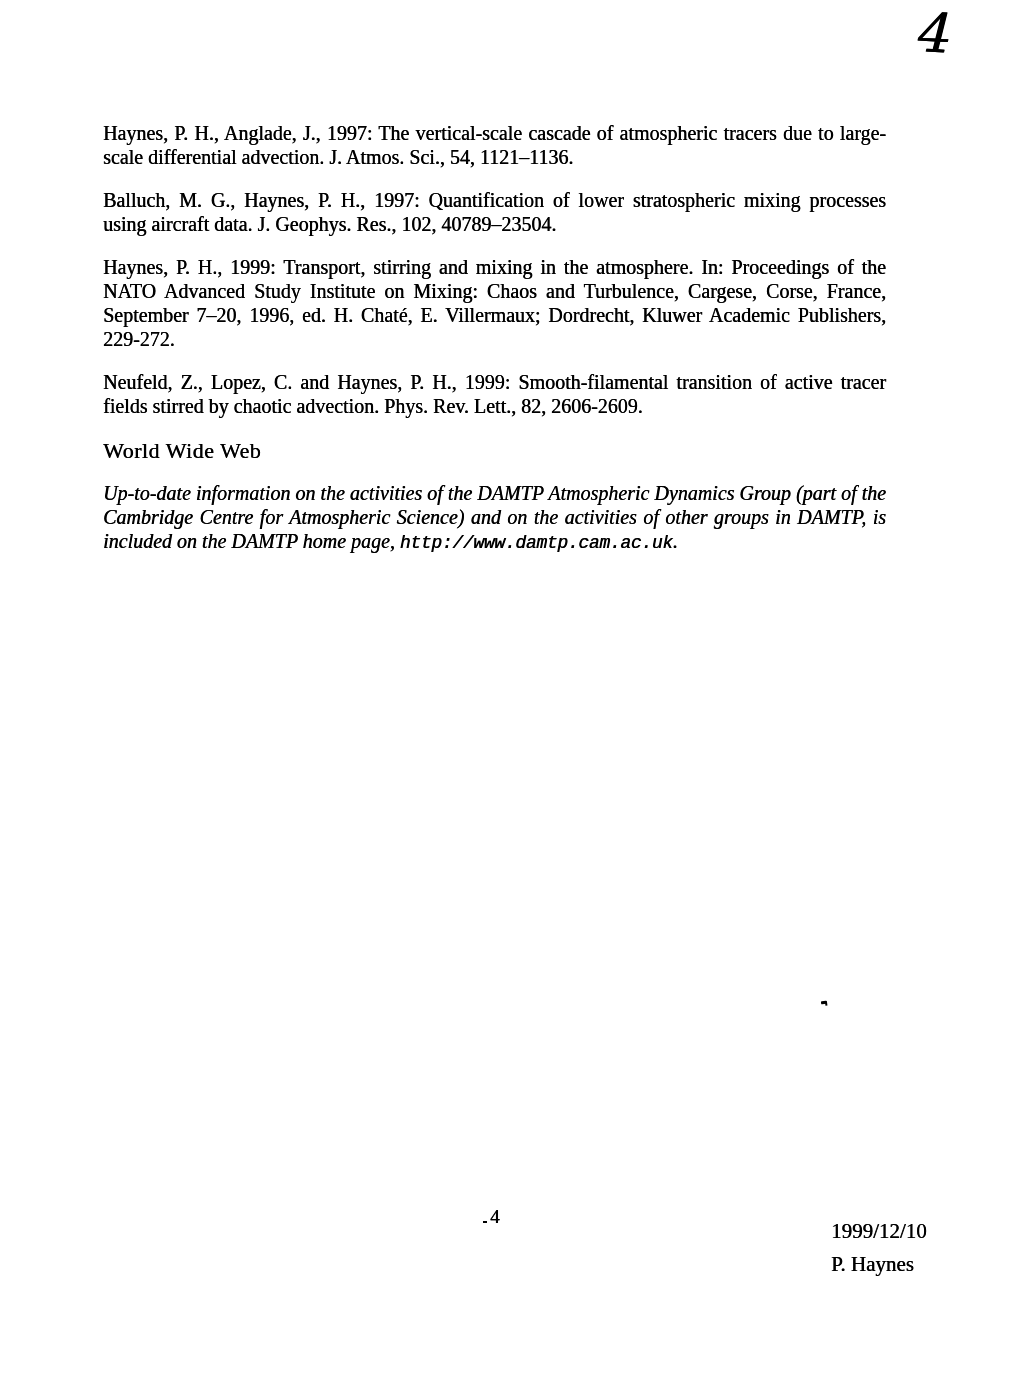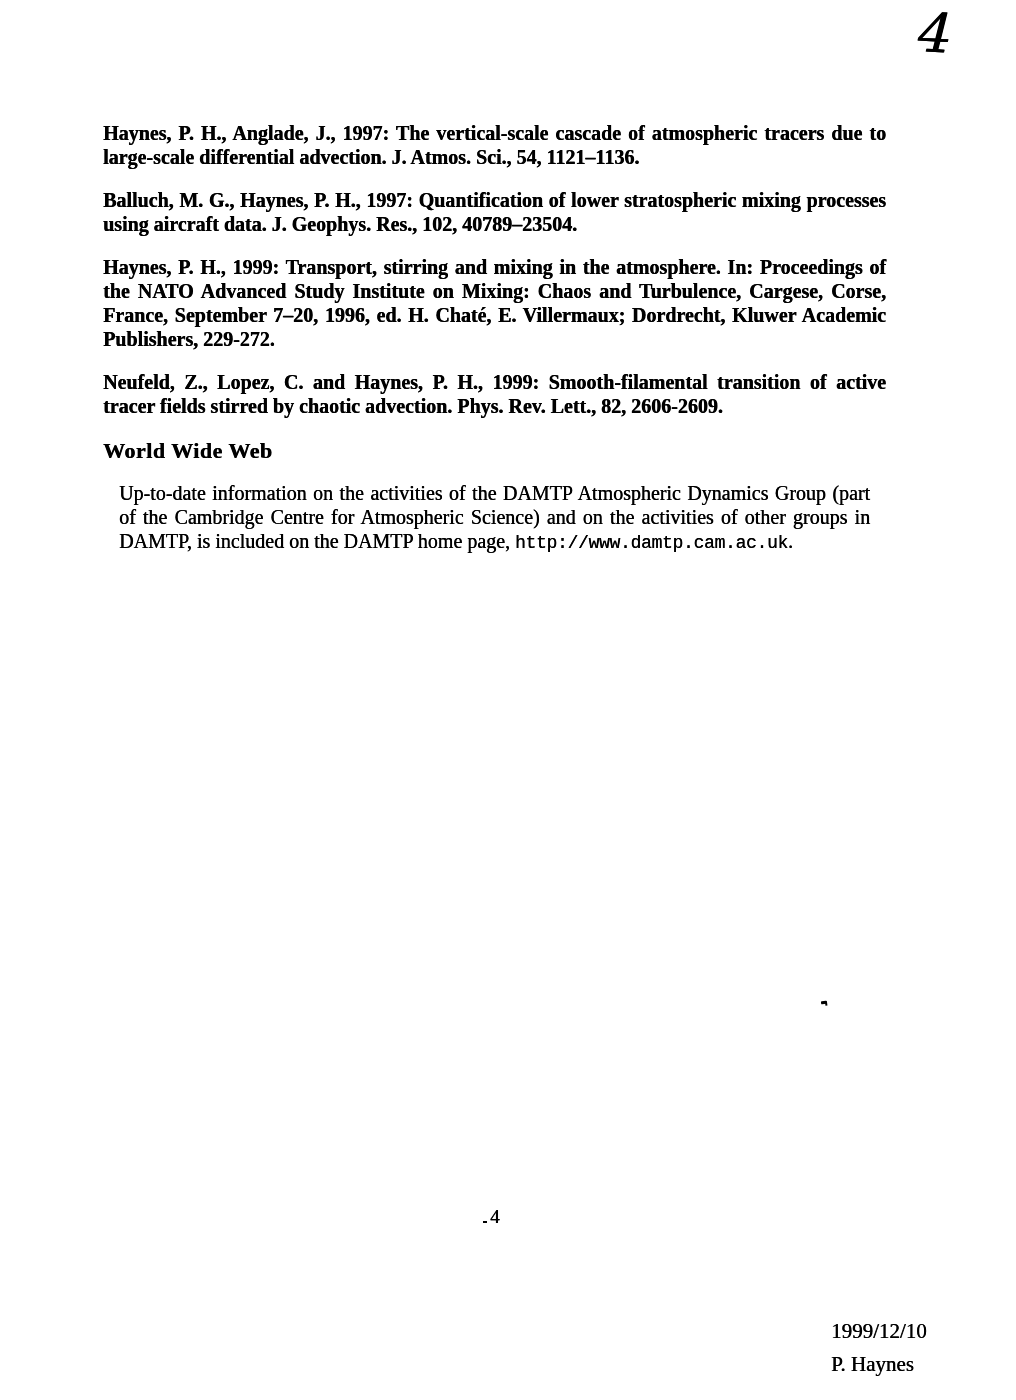--- a/index.html
+++ b/index.html
@@ -21,36 +21,36 @@
     left: 103px;
     top: 121px;
     width: 783px;
   }
   p.ref {
     margin: 0 0 19px 0;
     font-size: 20px;
     line-height: 24px;
     text-align: justify;
     text-shadow: 0.4px 0 0 currentColor;
-    font-weight: bold;
   }
   h2.www-heading {
     margin: 14px 0 17px 0;
     font-size: 22px;
     line-height: 27px;
-    font-weight: bold;
+    font-weight: normal;
     letter-spacing: 0.5px;
     text-shadow: 0.4px 0 0 currentColor;
   }
   p.www-body {
-    margin: 16px;
+    margin: 0;
     font-size: 20px;
     line-height: 24px;
     text-align: justify;
     text-shadow: 0.4px 0 0 currentColor;
+    font-style: italic;
   }
   .mono {
     font-family: "Liberation Mono", monospace;
     font-size: 18px;
     letter-spacing: -0.3px;
   }
   .handwritten-num {
     position: absolute;
     left: 918px;
     top: 6px;
@@ -65,21 +65,21 @@
     position: absolute;
     left: 490px;
     top: 1206px;
     font-size: 19px;
     line-height: 22px;
     text-shadow: 0.4px 0 0 currentColor;
   }
   .signoff {
     position: absolute;
     left: 831px;
-    top: 1315px;
+    top: 1215px;
     font-size: 21px;
     line-height: 33px;
     text-shadow: 0.4px 0 0 currentColor;
   }
   .speck {
     position: absolute;
     background: #000000;
   }
   .speck-mid {
     left: 821px;

